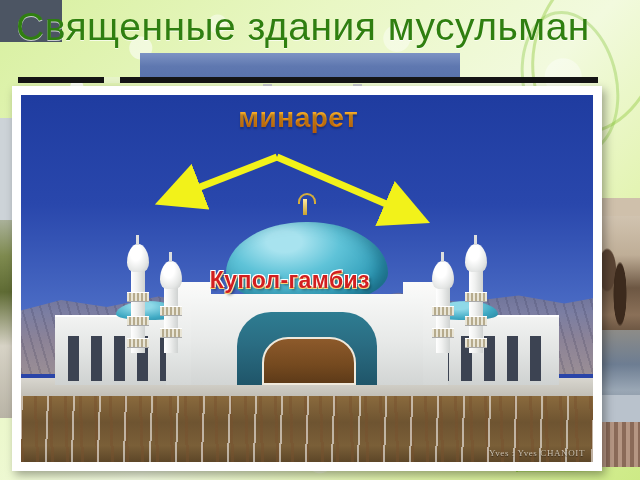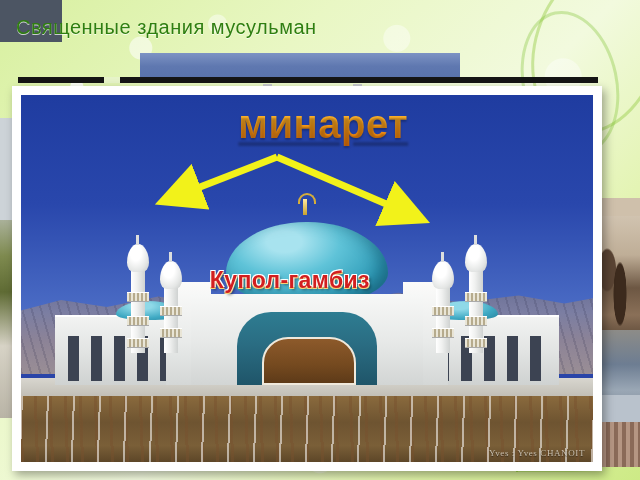--- a/index.html
+++ b/index.html
@@ -34,21 +34,21 @@
         background:
           linear-gradient(80deg,rgba(150,210,60,.55) 0 2px,rgba(0,0,0,0) 2px),
           linear-gradient(60deg,rgba(150,210,60,.45) 0 2px,rgba(0,0,0,0) 2px),
           linear-gradient(100deg,rgba(150,210,60,.45) 0 2px,rgba(0,0,0,0) 2px),
           linear-gradient(120deg,rgba(150,210,60,.40) 0 2px,rgba(0,0,0,0) 2px),
           radial-gradient(ellipse at 30% 70%, rgba(168,220,80,.55) 0 40%, rgba(0,0,0,0) 62%);}
 
   
   #title{
     position:absolute;left:16px;top:6px;width:624px;
-    font-size:20px;line-height:42px;letter-spacing:.5px;
+    font-size:39px;line-height:42px;letter-spacing:.5px;
     color:#2f7f10;white-space:nowrap;
     text-shadow:0 1px 0 rgba(255,255,255,.7);
   }
 
   
   .thumb{position:absolute;overflow:hidden;}
   #thumb-arches{
     left:600px;top:198px;width:40px;height:150px;
     background:
       linear-gradient(#cfc0ab 0 18px,rgba(0,0,0,0) 18px),
@@ -177,28 +177,27 @@
        background:repeating-linear-gradient(90deg,#e9e5d6 0 2px,#b6ab8d 2px 4px);
        border-top:1px solid #fff;border-bottom:1px solid #aaa;}
   #min-tall-l{left:15%;height:56%;}
   #min-short-l{left:21.5%;height:45%;}
   #min-short-r{right:21.5%;height:45%;}
   #min-tall-r{right:15%;height:56%;}
 
   
   #lbl-minaret{
     position:absolute;left:38%;top:2%;
-    font-size:40px;font-weight:bold;letter-spacing:.5px;
+    font-size:28px;font-weight:bold;letter-spacing:.5px;
     color:#f5a31e;
     background:linear-gradient(#ffd24a 0%,#f79b16 52%,#e8710a 100%);
     -webkit-background-clip:text;background-clip:text;
     -webkit-text-fill-color:transparent;
     text-shadow:0 2px 2px rgba(0,0,0,.25);
     white-space:nowrap;
-    text-decoration:underline;
   }
   #lbl-kupol{
     position:absolute;left:33%;top:47%;
     font-size:23px;font-weight:bold;letter-spacing:.4px;
     color:#d21f1f;white-space:nowrap;
     text-shadow:
       -1px -1px 0 #ffffff, 1px -1px 0 #ffffff,
       -1px  1px 0 #f4d27a, 1px  1px 0 #f4d27a,
        2px  2px 3px rgba(0,0,0,.45);
   }

